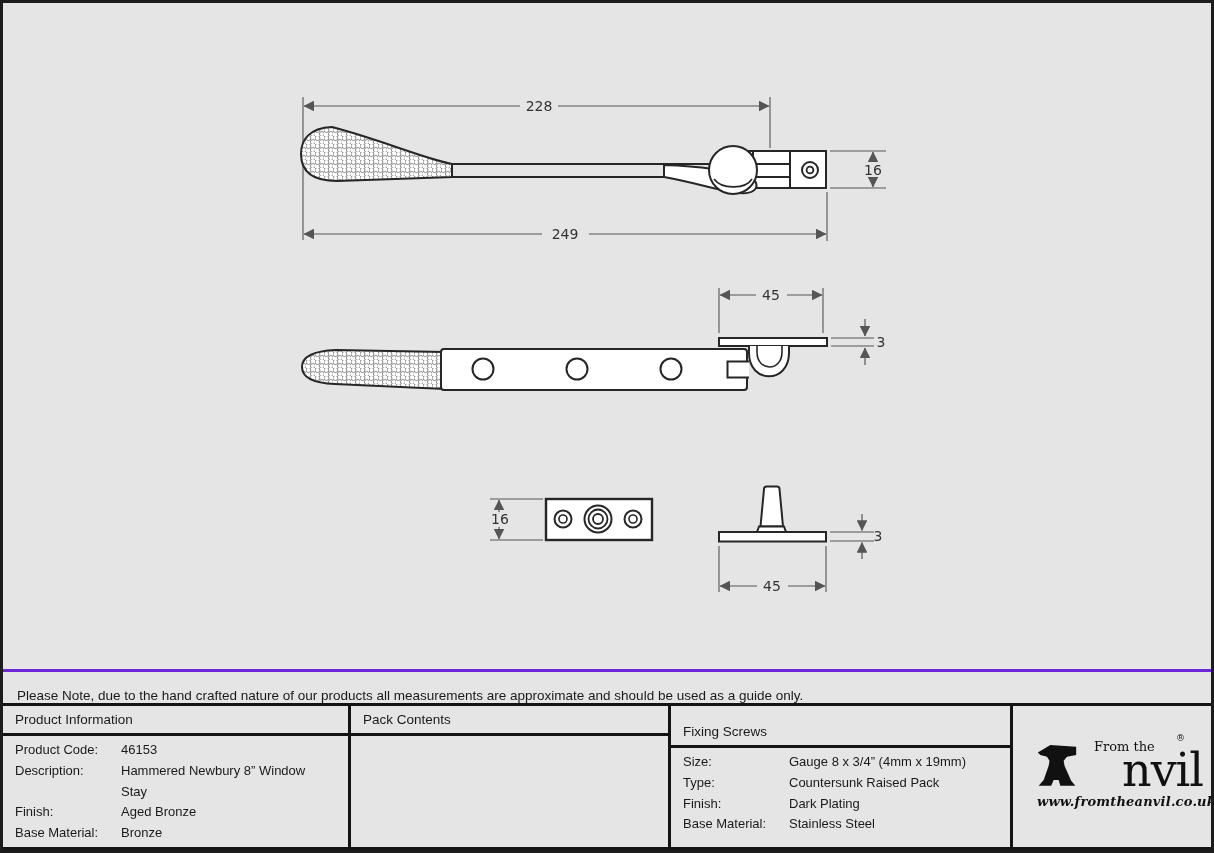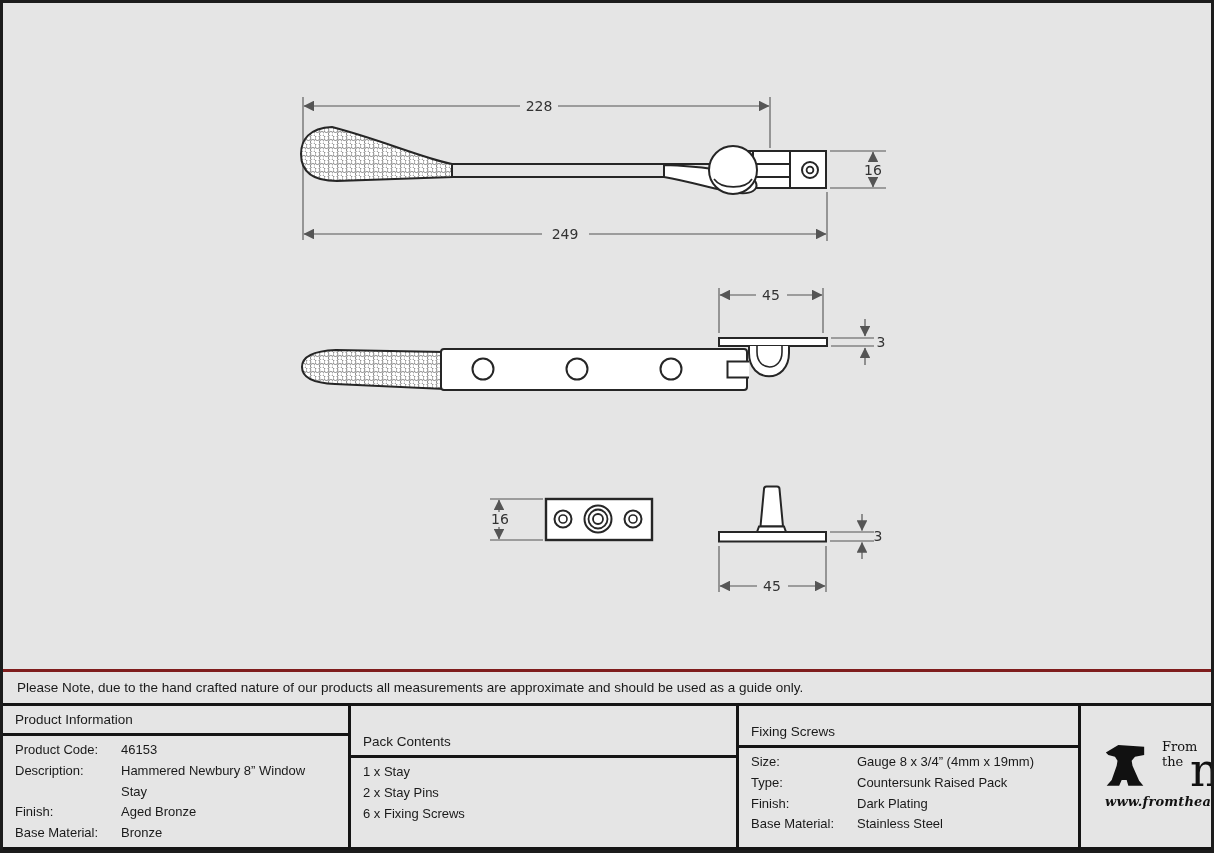--- a/index.html
+++ b/index.html
@@ -10,35 +10,35 @@
     border:3px solid #1c1c1c;
     box-sizing:border-box;
     font-family:"Liberation Sans", sans-serif;
     color:#1a1a1a;
     overflow:hidden;
   }
   .drawing-svg{position:absolute;top:0;left:0;}
   .dim-text{font-family:"DejaVu Sans", sans-serif;font-size:14px;fill:#333;}
   .note-row{
     position:absolute;top:666px;left:0;right:0;height:37px;
-    border-top:3px solid #7f1d1d;border-bottom:3px solid #141414;
+    border-top:3px solid #6d28d9;border-bottom:3px solid #141414;
     box-sizing:border-box;
-    display:flex;align-items:center;
+    display:flex;align-items:flex-end;
     padding-left:14px;
     font-size:13.5px;
   }
   .table-row{
     position:absolute;top:703px;bottom:0;left:0;right:0;
     display:flex;
     border-bottom:3px solid #141414;
     box-sizing:border-box;
   }
   .tcol{box-sizing:border-box;border-right:3px solid #141414;display:flex;flex-direction:column;}
   .tcol.c1{width:348px;}
-  .tcol.c2{width:388px;justify-content:center;}
+  .tcol.c2{width:320px;}
   .tcol.c3{width:342px;justify-content:center;}
   .tcol.c4{flex:1;border-right:none;position:relative;}
   .thead{
     height:30px;flex:0 0 30px;box-sizing:border-box;
     border-bottom:3px solid #141414;
     display:flex;align-items:center;
     padding-left:12px;font-size:13.5px;
   }
   .tbody{padding:4px 0 0 12px;font-size:13px;line-height:20.8px;}
   .kv{display:flex;}
@@ -199,25 +199,20 @@
         </div>
         <div class="kv">
           <span class="k">Base Material:</span>
           <span class="v">Bronze</span>
         </div>
       </div>
     </div>
 
     <div class="tcol c2">
       <div class="thead">Pack Contents</div>
-      <div class="tbody">
-        <span class="list-item">1 x Stay</span>
-        <span class="list-item">2 x Stay Pins</span>
-        <span class="list-item">6 x Fixing Screws</span>
-      </div>
     </div>
 
     <div class="tcol c3">
       <div class="thead">Fixing Screws</div>
       <div class="tbody">
         <div class="kv">
           <span class="k">Size:</span>
           <span class="v wide">Gauge 8 x 3/4” (4mm x 19mm)</span>
         </div>
         <div class="kv">

